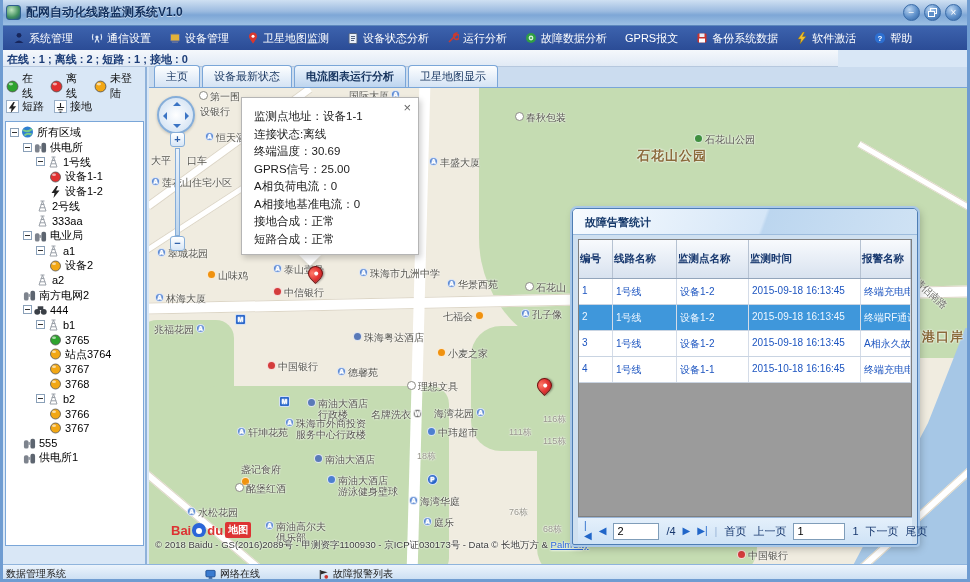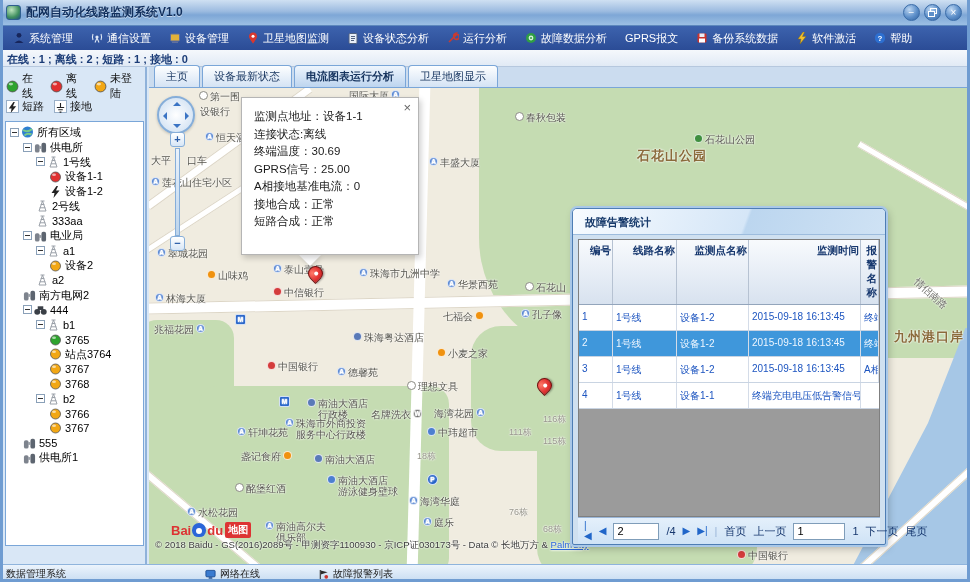--- a/index.html
+++ b/index.html
@@ -18,21 +18,21 @@
     background:radial-gradient(circle at 35% 30%,#bcd6f2,#5d8fc9 55%,#31619e);
     display:flex;align-items:center;justify-content:center;line-height:1;cursor:pointer;}
   .wbtn svg{display:block}
   
   .menubar{position:absolute;left:-3px;top:26px;width:970px;height:24px;
     background:linear-gradient(#3d63ae,#2b4c96);display:flex;align-items:center;padding:0 6px;gap:4px;}
   .menu-item{color:#fff;font-size:11px;display:flex;align-items:center;gap:4px;padding:3px 7px;cursor:pointer;border-radius:2px;}
   .mi{width:12px;height:12px;flex:none;display:inline-flex}
   .mi svg{width:12px;height:12px}
   
-  .statusline{position:absolute;left:-3px;top:50px;width:970px;height:17px;
+  .statusline{position:absolute;left:-3px;top:50px;width:838px;height:17px;
     background:linear-gradient(#f5f8fc,#e1eaf5);border-bottom:1px solid #b6c8de;
     font-size:11px;font-weight:bold;color:#1b3c77;padding:2px 0 0 7px;}
   
   .sidebar{position:absolute;left:0;top:67px;width:144px;bottom:15px;background:#d9e7f6;border-right:2px solid #8fb2da;}
   .legend{position:absolute;left:3px;top:9px;width:138px;font-size:11px;color:#111;}
   .lg-row{display:flex;align-items:center;gap:4px;height:20px;}
   .lg-item{display:flex;align-items:center;gap:3px;margin-right:6px;}
   .lg-ic{width:13px;height:13px;display:inline-flex;flex:none}
   .lg-ic svg{width:13px;height:13px}
   .lg-box{background:#fff;border:1px solid #9ab0c8;padding:0px;}
@@ -100,30 +100,30 @@
   .logo{position:absolute;left:6px;bottom:26px;z-index:15;display:flex;align-items:center;font-weight:bold;font-size:13px;padding-left:16px;}
   .logo .bai{color:#d33;}
   .logo .paw{width:14px;height:14px;border-radius:50% 50% 45% 45%;background:#2b66d9;margin:0 1px;position:relative;}
   .logo .paw::after{content:"";position:absolute;left:4px;top:5px;width:6px;height:6px;border-radius:50%;background:#fff;}
   .logo .du{color:#d33;}
   .logo .tag{background:#d33;color:#fff;font-size:10px;padding:1px 3px;margin-left:2px;border-radius:2px;}
   .copyright{position:absolute;left:6px;bottom:12px;z-index:15;font-size:9.5px;color:#3c3c3c;
     text-shadow:0 0 2px #fff,0 0 2px #fff;white-space:nowrap;}
   .copyright a{color:#2b66d9;text-decoration:underline;cursor:pointer;}
   
-  .panel{position:absolute;left:423px;top:120px;width:314px;height:337px;z-index:40;
+  .panel{position:absolute;left:423px;top:120px;width:346px;height:337px;z-index:40;
     border:1px solid #4e7db4;border-radius:5px 5px 2px 2px;background:#cfe0f0;
     box-shadow:0 0 0 2px #a9c8e8,2px 3px 8px #00000044;display:flex;flex-direction:column;}
   .panel-title{height:26px;flex:none;border-radius:4px 4px 0 0;padding:6px 0 0 12px;
     background:linear-gradient(110deg,#f7fbff 0%,#d5e6f7 55%,#bcd6ef 56%,#cfe2f4 100%);
     font-size:11px;font-weight:bold;color:#173a6b;border-bottom:1px solid #9dbcdd;}
   .panel-body{flex:1;margin:4px 5px 0 5px;background:#9b9b9b;border:1px solid #7f7f7f;overflow:hidden;}
   .grid-head,.grid-row{display:grid;grid-template-columns:34px 64px 72px 112px 1fr;}
   .grid-head{background:linear-gradient(#f8fafd,#d8e2ef);border-bottom:1px solid #93a5bb;}
-  .gh{font-size:10.5px;font-weight:bold;color:#16376e;text-align:right;padding:4px 1px;border-right:1px solid #b6c2d2;}
+  .gh{font-size:10.5px;font-weight:bold;color:#16376e;text-align:left;padding:12px 1px;border-right:1px solid #b6c2d2;}
   .grid-row{background:#fff;border-bottom:1px solid #c9d4e2;}
   .gc{font-size:10px;color:#1d55c0;padding:6px 3px 5px;border-right:1px solid #d4dce8;white-space:nowrap;overflow:hidden;}
   .grid-row.sel{background:#3f97db;}
   .grid-row.sel .gc{color:#eef6ff;}
   .pager{height:27px;flex:none;margin:0 5px;background:linear-gradient(#e4f0fb,#cfe3f6);
     border-top:1px solid #9ab6d8;display:flex;align-items:center;gap:7px;padding:0 6px;font-size:11px;color:#16376e;}
   .pg-arrow{color:#2166c9;font-size:10px;cursor:pointer;line-height:1;}
   .pg-input{width:46px;height:17px;border:1px solid #7f9db9;font-size:11px;padding:0 3px;}
   .pg-input.small{width:52px;}
   .pg-link{cursor:pointer;white-space:nowrap;}
@@ -554,20 +554,21 @@
     <div class="ztrack"></div>
     <div class="zbtn" style="top:148px;">−</div>
 
     <div class="popup">
       <span class="popup-close">×</span>
       <div id="popup-lines">
           <div class="popup-line">监测点地址：设备1-1</div>
           <div class="popup-line">连接状态:离线</div>
           <div class="popup-line">终端温度：30.69</div>
           <div class="popup-line">GPRS信号：25.00</div>
+          <div class="popup-line">A相负荷电流：0</div>
           <div class="popup-line">A相接地基准电流：0</div>
           <div class="popup-line">接地合成：正常</div>
           <div class="popup-line">短路合成：正常</div>
         </div>
     </div>
     <div class="popup-tail"></div>
 
     <div class="logo">
       <span class="bai">Bai</span>
         <span class="paw"></span>
@@ -606,20 +607,21 @@
             <span class="gc">3</span>
             <span class="gc">1号线</span>
             <span class="gc">设备1-2</span>
             <span class="gc">2015-09-18 16:13:45</span>
             <span class="gc">A相永久故障</span>
           </div>
           <div class="grid-row">
             <span class="gc">4</span>
             <span class="gc">1号线</span>
             <span class="gc">设备1-1</span>
+            <span class="gc">2015-10-18 16:16:45</span>
             <span class="gc">终端充电电压低告警信号</span>
           </div>
         </div>
       <div class="pager">
         <span class="pg-arrow">|◀</span>
         <span class="pg-arrow">◀</span>
         <input class="pg-input" value="2" style="">
         <span>/4</span>
         <span class="pg-arrow">▶</span>
         <span class="pg-arrow">▶|</span>
@@ -660,21 +662,21 @@
       <div class="ml" style="left: 188px; top: 279px;"><span class="ic bldg">A</span><span>德馨苑</span></div>
       <div class="ml" style="left: 258px; top: 293px;"><span class="ic dot"></span><span>理想文具</span></div>
       <div class="ml" style="left: 158px; top: 310px;"><span class="ic hotel"></span><span>南油大酒店
 行政楼</span></div>
       <div class="ml" style="left: 222px; top: 321px;"><span>名牌洗衣</span><span class="ic wash">W</span></div>
       <div class="ml" style="left: 285px; top: 320px;"><span>海湾花园</span><span class="ic bldg">A</span></div>
       <div class="ml" style="left: 278px; top: 339px;"><span class="ic mart"></span><span>中玮超市</span></div>
       <div class="ml" style="left: 136px; top: 330px;"><span class="ic bldg">A</span><span>珠海市外商投资
 服务中心行政楼</span></div>
       <div class="ml" style="left: 88px; top: 339px;"><span class="ic bldg">A</span><span>轩坤花苑</span></div>
-      <div class="ml" style="left: 92px; top: 363px;"><span>盏记食府</span><span class="ic poi"></span></div>
+      <div class="ml" style="left: 92px; top: 376px; flex-direction: column;"><span>盏记食府</span><span class="ic poi"></span></div>
       <div class="ml" style="left: 165px; top: 366px;"><span class="ic hotel"></span><span>南油大酒店</span></div>
       <div class="ml" style="left: 178px; top: 387px;"><span class="ic swim"></span><span>南油大酒店
 游泳健身壁球</span></div>
       <div class="ml" style="left: 86px; top: 395px;"><span class="ic wine"></span><span>酩堡红酒</span></div>
       <div class="ml" style="left: 38px; top: 419px;"><span class="ic bldg">A</span><span>水松花园</span></div>
       <div class="ml" style="left: 260px; top: 408px;"><span class="ic bldg">A</span><span>海湾华庭</span></div>
       <div class="ml" style="left: 274px; top: 429px;"><span class="ic bldg">A</span><span>庭乐</span></div>
       <div class="ml" style="left: 116px; top: 433px;"><span class="ic bldg">A</span><span>南油高尔夫
 俱乐部</span></div>
       <div class="ml sm" style="left: 268px; top: 363px;"><span>18栋</span></div>

